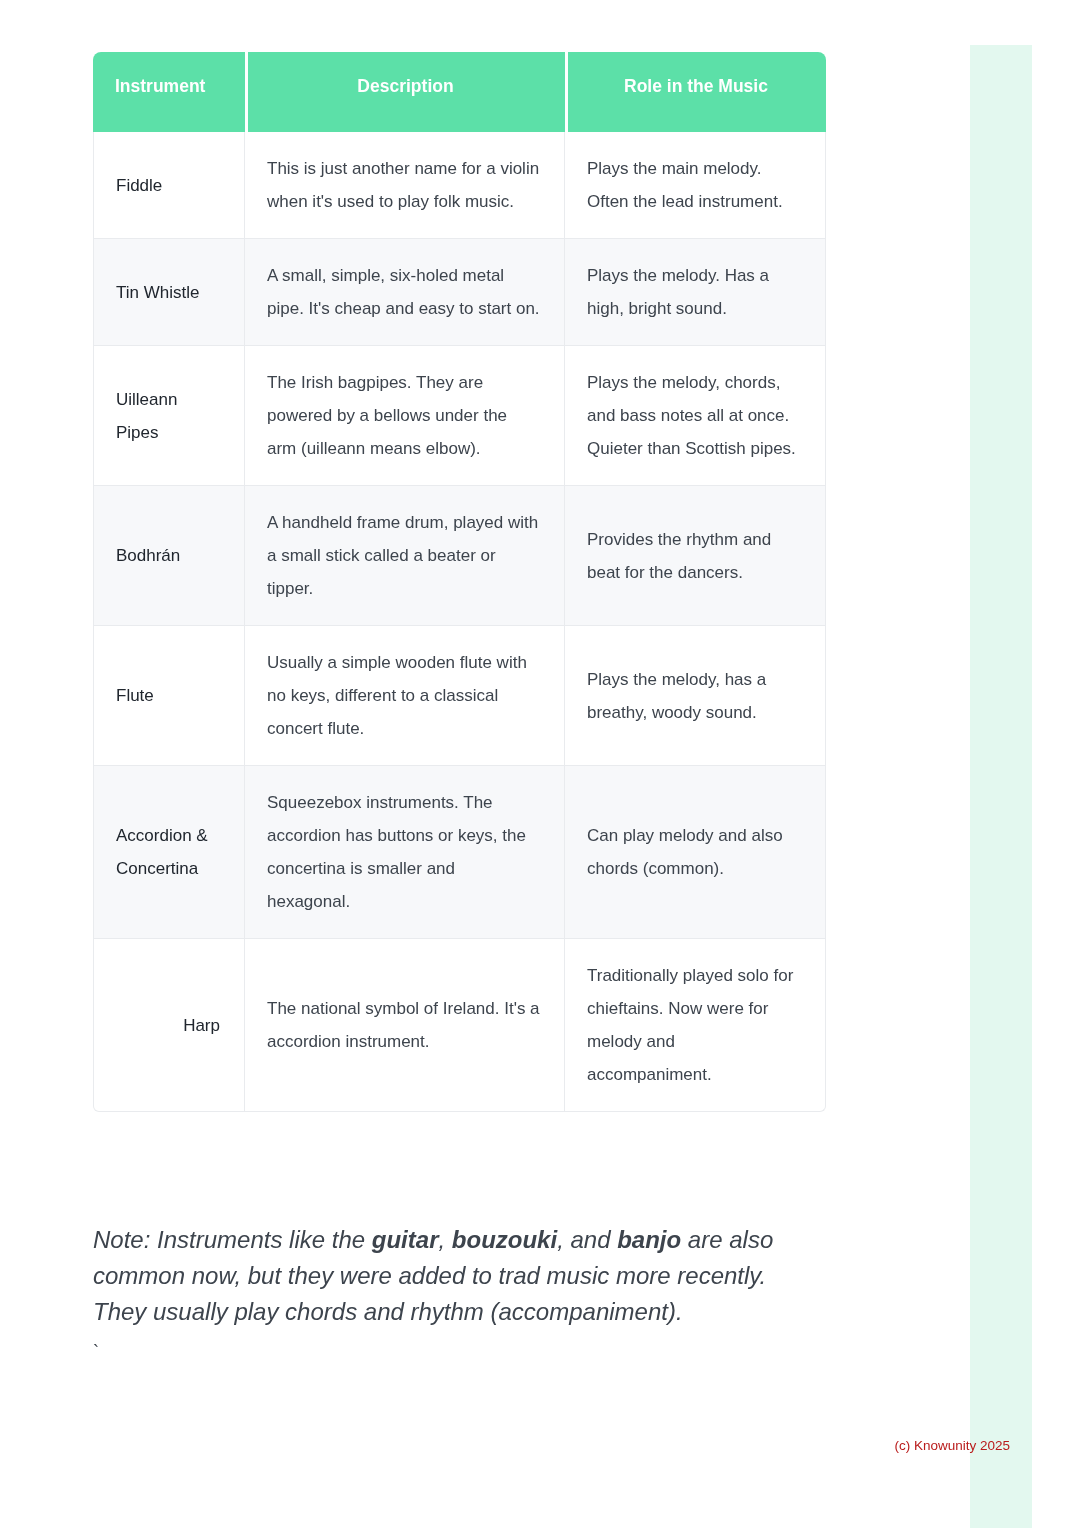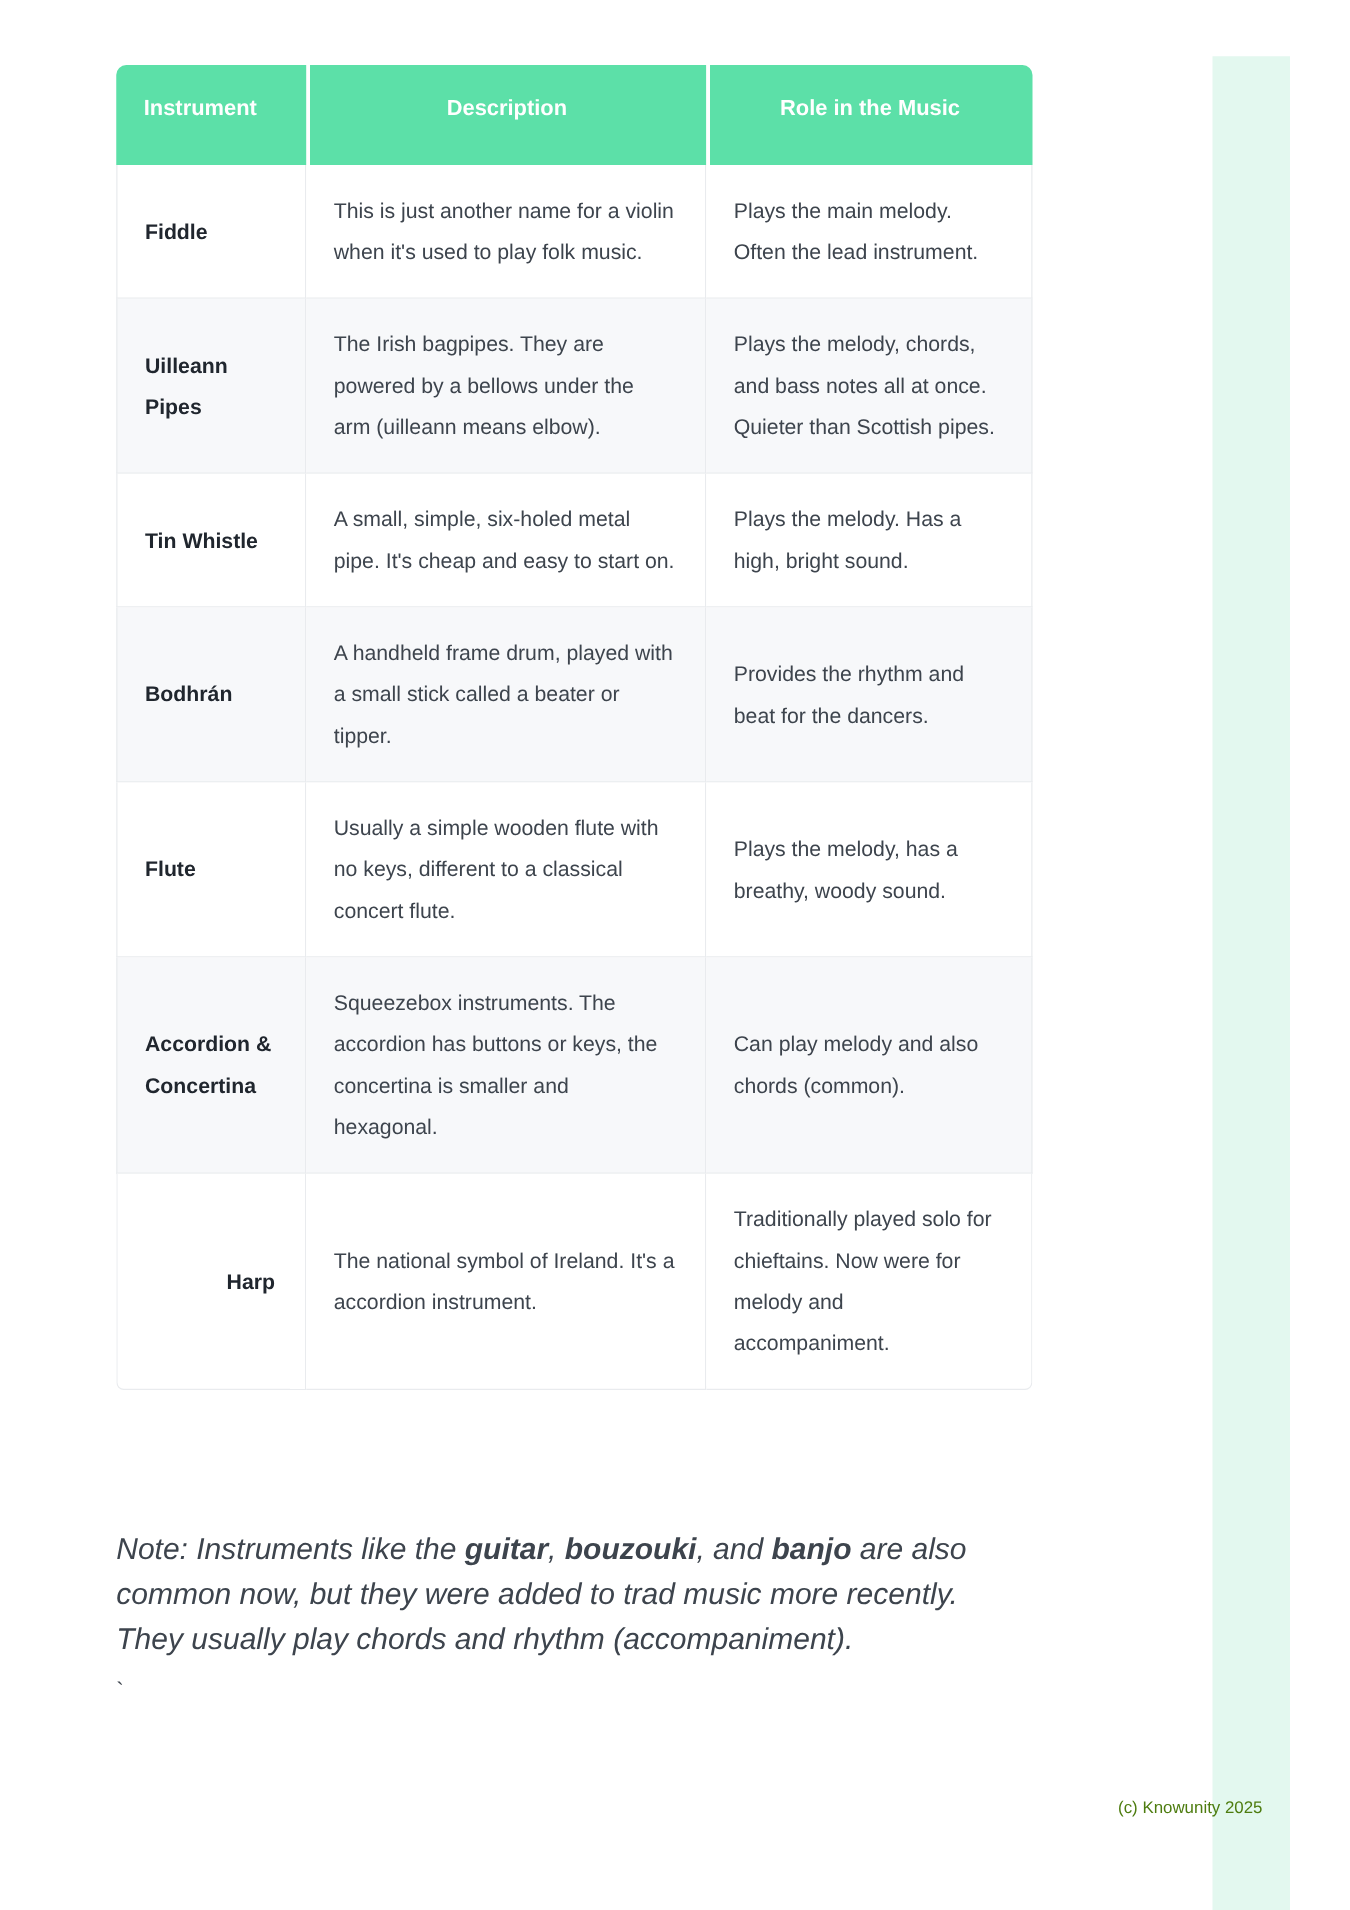--- a/index.html
+++ b/index.html
@@ -53,21 +53,21 @@
     vertical-align: middle;
     border-bottom: 1px solid #e9ebee;
     border-right: 1px solid #e9ebee;
     background: #ffffff;
   }
   table.instruments tbody td:first-child { border-left: 1px solid #e9ebee; }
   table.instruments tbody tr:nth-child(even) td { background: #f7f8fa; }
   table.instruments tbody tr:last-child td:first-child { border-bottom-left-radius: 6px; text-align: right; }
   table.instruments tbody tr:last-child td:last-child { border-bottom-right-radius: 6px; }
   td.col-instrument {
-    font-weight: bold;
+    font-weight: normal;
     color: #20262e;
   }
   .note {
     position: absolute;
     left: 93px;
     top: 1222px;
     width: 733px;
     font-style: italic;
     font-size: 24px;
     line-height: 36px;
@@ -79,21 +79,21 @@
     left: 93px;
     top: 1342px;
     font-size: 18px;
     color: #3d444d;
   }
   .footer {
     position: absolute;
     top: 1438px;
     right: 70px;
     font-size: 13.5px;
-    color: #4d7c0f;
+    color: #b91c1c;
   }
 </style>
 </head>
 <body>
 
 <div class="page">
 
   <div class="accent-strip"></div>
 
   <table class="instruments">
@@ -109,28 +109,28 @@
           <th>Role in the Music</th>
         </tr>
     </thead>
     <tbody id="table-body">
         <tr>
           <td class="col-instrument">Fiddle</td>
           <td class="col-description">This is just another name for a violin when it's used to play folk music.</td>
           <td class="col-role">Plays the main melody. Often the lead instrument.</td>
         </tr>
         <tr>
+          <td class="col-instrument">Tin Whistle</td>
+          <td class="col-description">A small, simple, six-holed metal pipe. It's cheap and easy to start on.</td>
+          <td class="col-role">Plays the melody. Has a high, bright sound.</td>
+        </tr>
+        <tr>
           <td class="col-instrument">Uilleann Pipes</td>
           <td class="col-description">The Irish bagpipes. They are powered by a bellows under the arm (uilleann means elbow).</td>
           <td class="col-role">Plays the melody, chords, and bass notes all at once. Quieter than Scottish pipes.</td>
-        </tr>
-        <tr>
-          <td class="col-instrument">Tin Whistle</td>
-          <td class="col-description">A small, simple, six-holed metal pipe. It's cheap and easy to start on.</td>
-          <td class="col-role">Plays the melody. Has a high, bright sound.</td>
         </tr>
         <tr>
           <td class="col-instrument">Bodhrán</td>
           <td class="col-description">A handheld frame drum, played with a small stick called a beater or tipper.</td>
           <td class="col-role">Provides the rhythm and beat for the dancers.</td>
         </tr>
         <tr>
           <td class="col-instrument">Flute</td>
           <td class="col-description">Usually a simple wooden flute with no keys, different to a classical concert flute.</td>
           <td class="col-role">Plays the melody, has a breathy, woody sound.</td>

